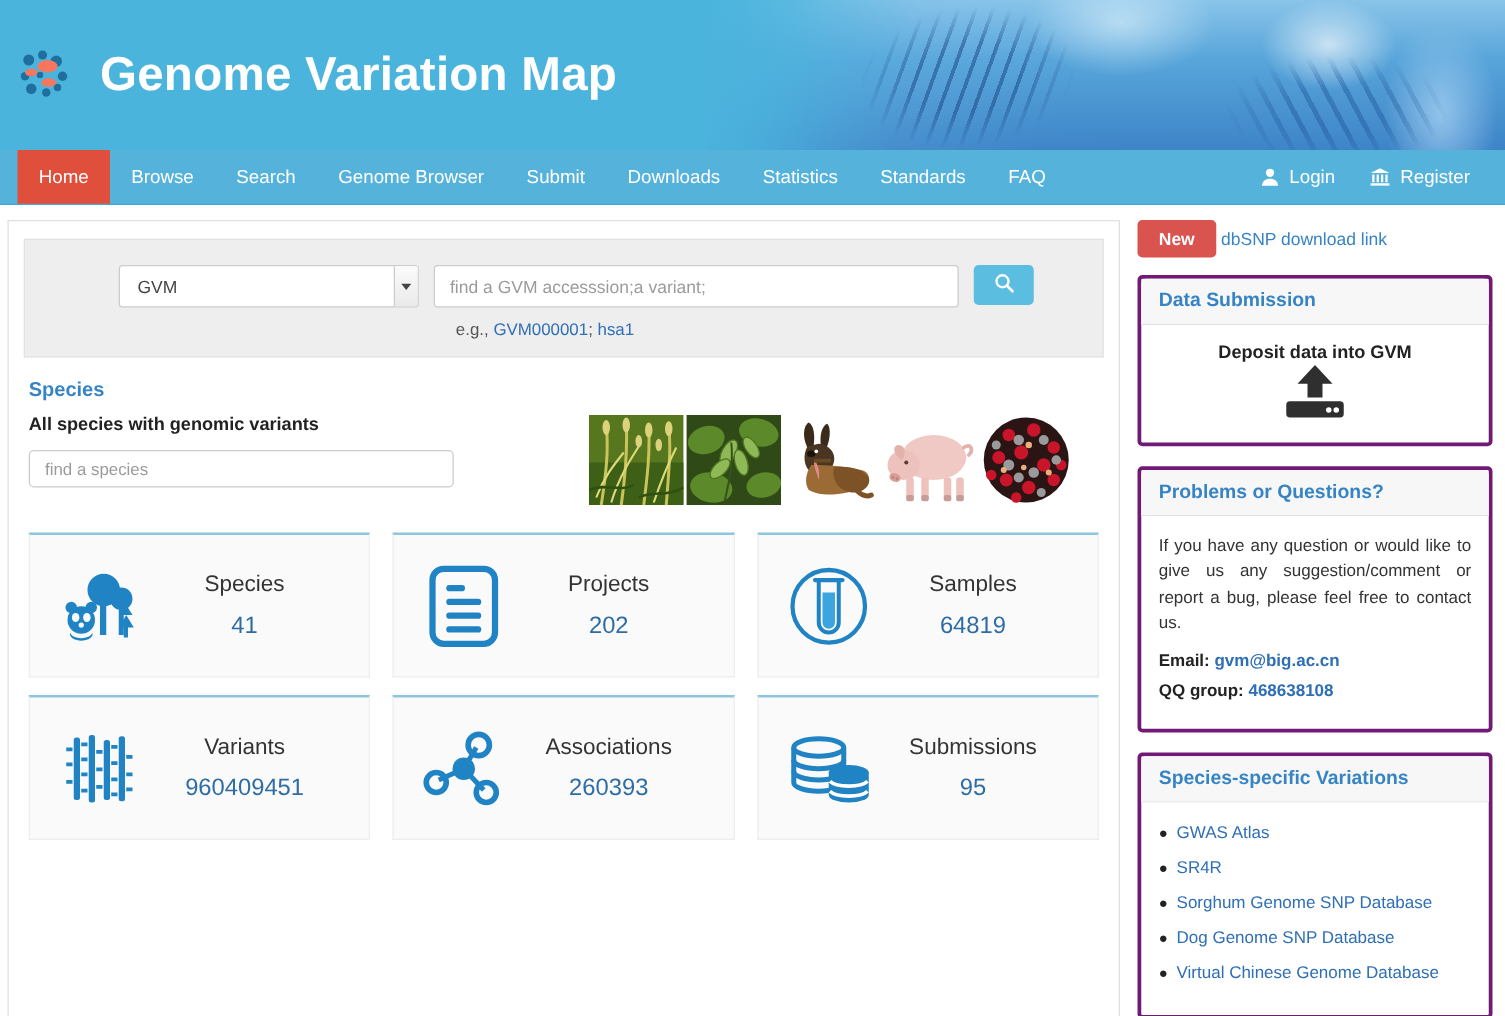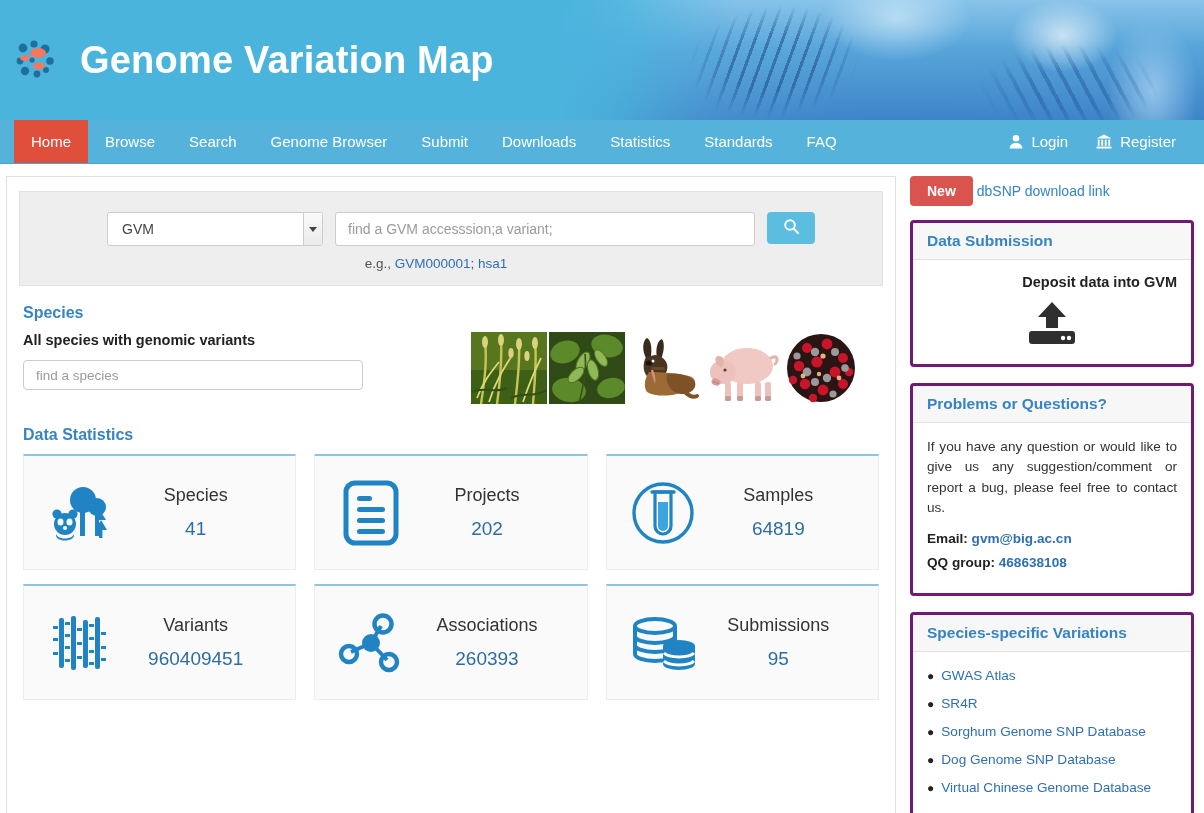--- a/index.html
+++ b/index.html
@@ -132,21 +132,21 @@
     margin-bottom: 18px;
   }
   .search-row {
     display: flex;
     align-items: flex-start;
     justify-content: center;
     gap: 12px;
   }
   .select-box {
     position: relative;
-    width: 216px; height: 34px;
+    width: 240px; height: 34px;
     background: #fff;
     border: 1px solid #ccc;
     border-radius: 3px;
     display: flex;
     align-items: center;
     padding-left: 14px;
     font-size: 14px;
     color: #444;
     cursor: pointer;
     margin-left: 20px;
@@ -268,25 +268,25 @@
     background: #f7f7f7;
     border-bottom: 1px solid #e2e2e2;
     padding: 9px 14px;
     color: #3784c4;
     font-size: 15.5px;
     font-weight: bold;
     border-radius: 4px 4px 0 0;
   }
   .card-body { padding: 14px; }
   .deposit-title {
-    text-align: right;
+    text-align: center;
     font-size: 14.5px;
     font-weight: bold;
     color: #222;
-    margin-bottom: 10px;
+    margin-bottom: 0;
   }
   .deposit-icon { display: flex; justify-content: center; padding-bottom: 4px; }
   .q-text {
     font-size: 13.6px;
     line-height: 1.5;
     color: #333;
     text-align: justify;
     margin: 0 0 12px 0;
   }
   .q-line { font-size: 13.6px; font-weight: bold; color: #222; margin-bottom: 9px; }
@@ -526,21 +526,20 @@
                   <circle cx="56" cy="46" r="2.4"></circle>
                 <circle cx="36" cy="42" r="2.2"></circle>
               </g>
             </svg>
           </div>
 
         </div>
       </div>
     </div>
 
-    <h3 class="sec-head">Data Statistics</h3>
 
     <div class="stats-grid">
 
       <div class="stat-card">
         <div class="stat-icon">
           <svg width="62" height="62" viewBox="0 0 62 62">
             <circle cx="34" cy="18" r="13" fill="#2083c4"></circle>
             <circle cx="48" cy="25" r="9" fill="#2083c4"></circle>
             <rect x="31" y="28" width="5" height="26" fill="#2083c4"></rect>
             <rect x="46" y="32" width="4" height="22" fill="#2083c4"></rect>

